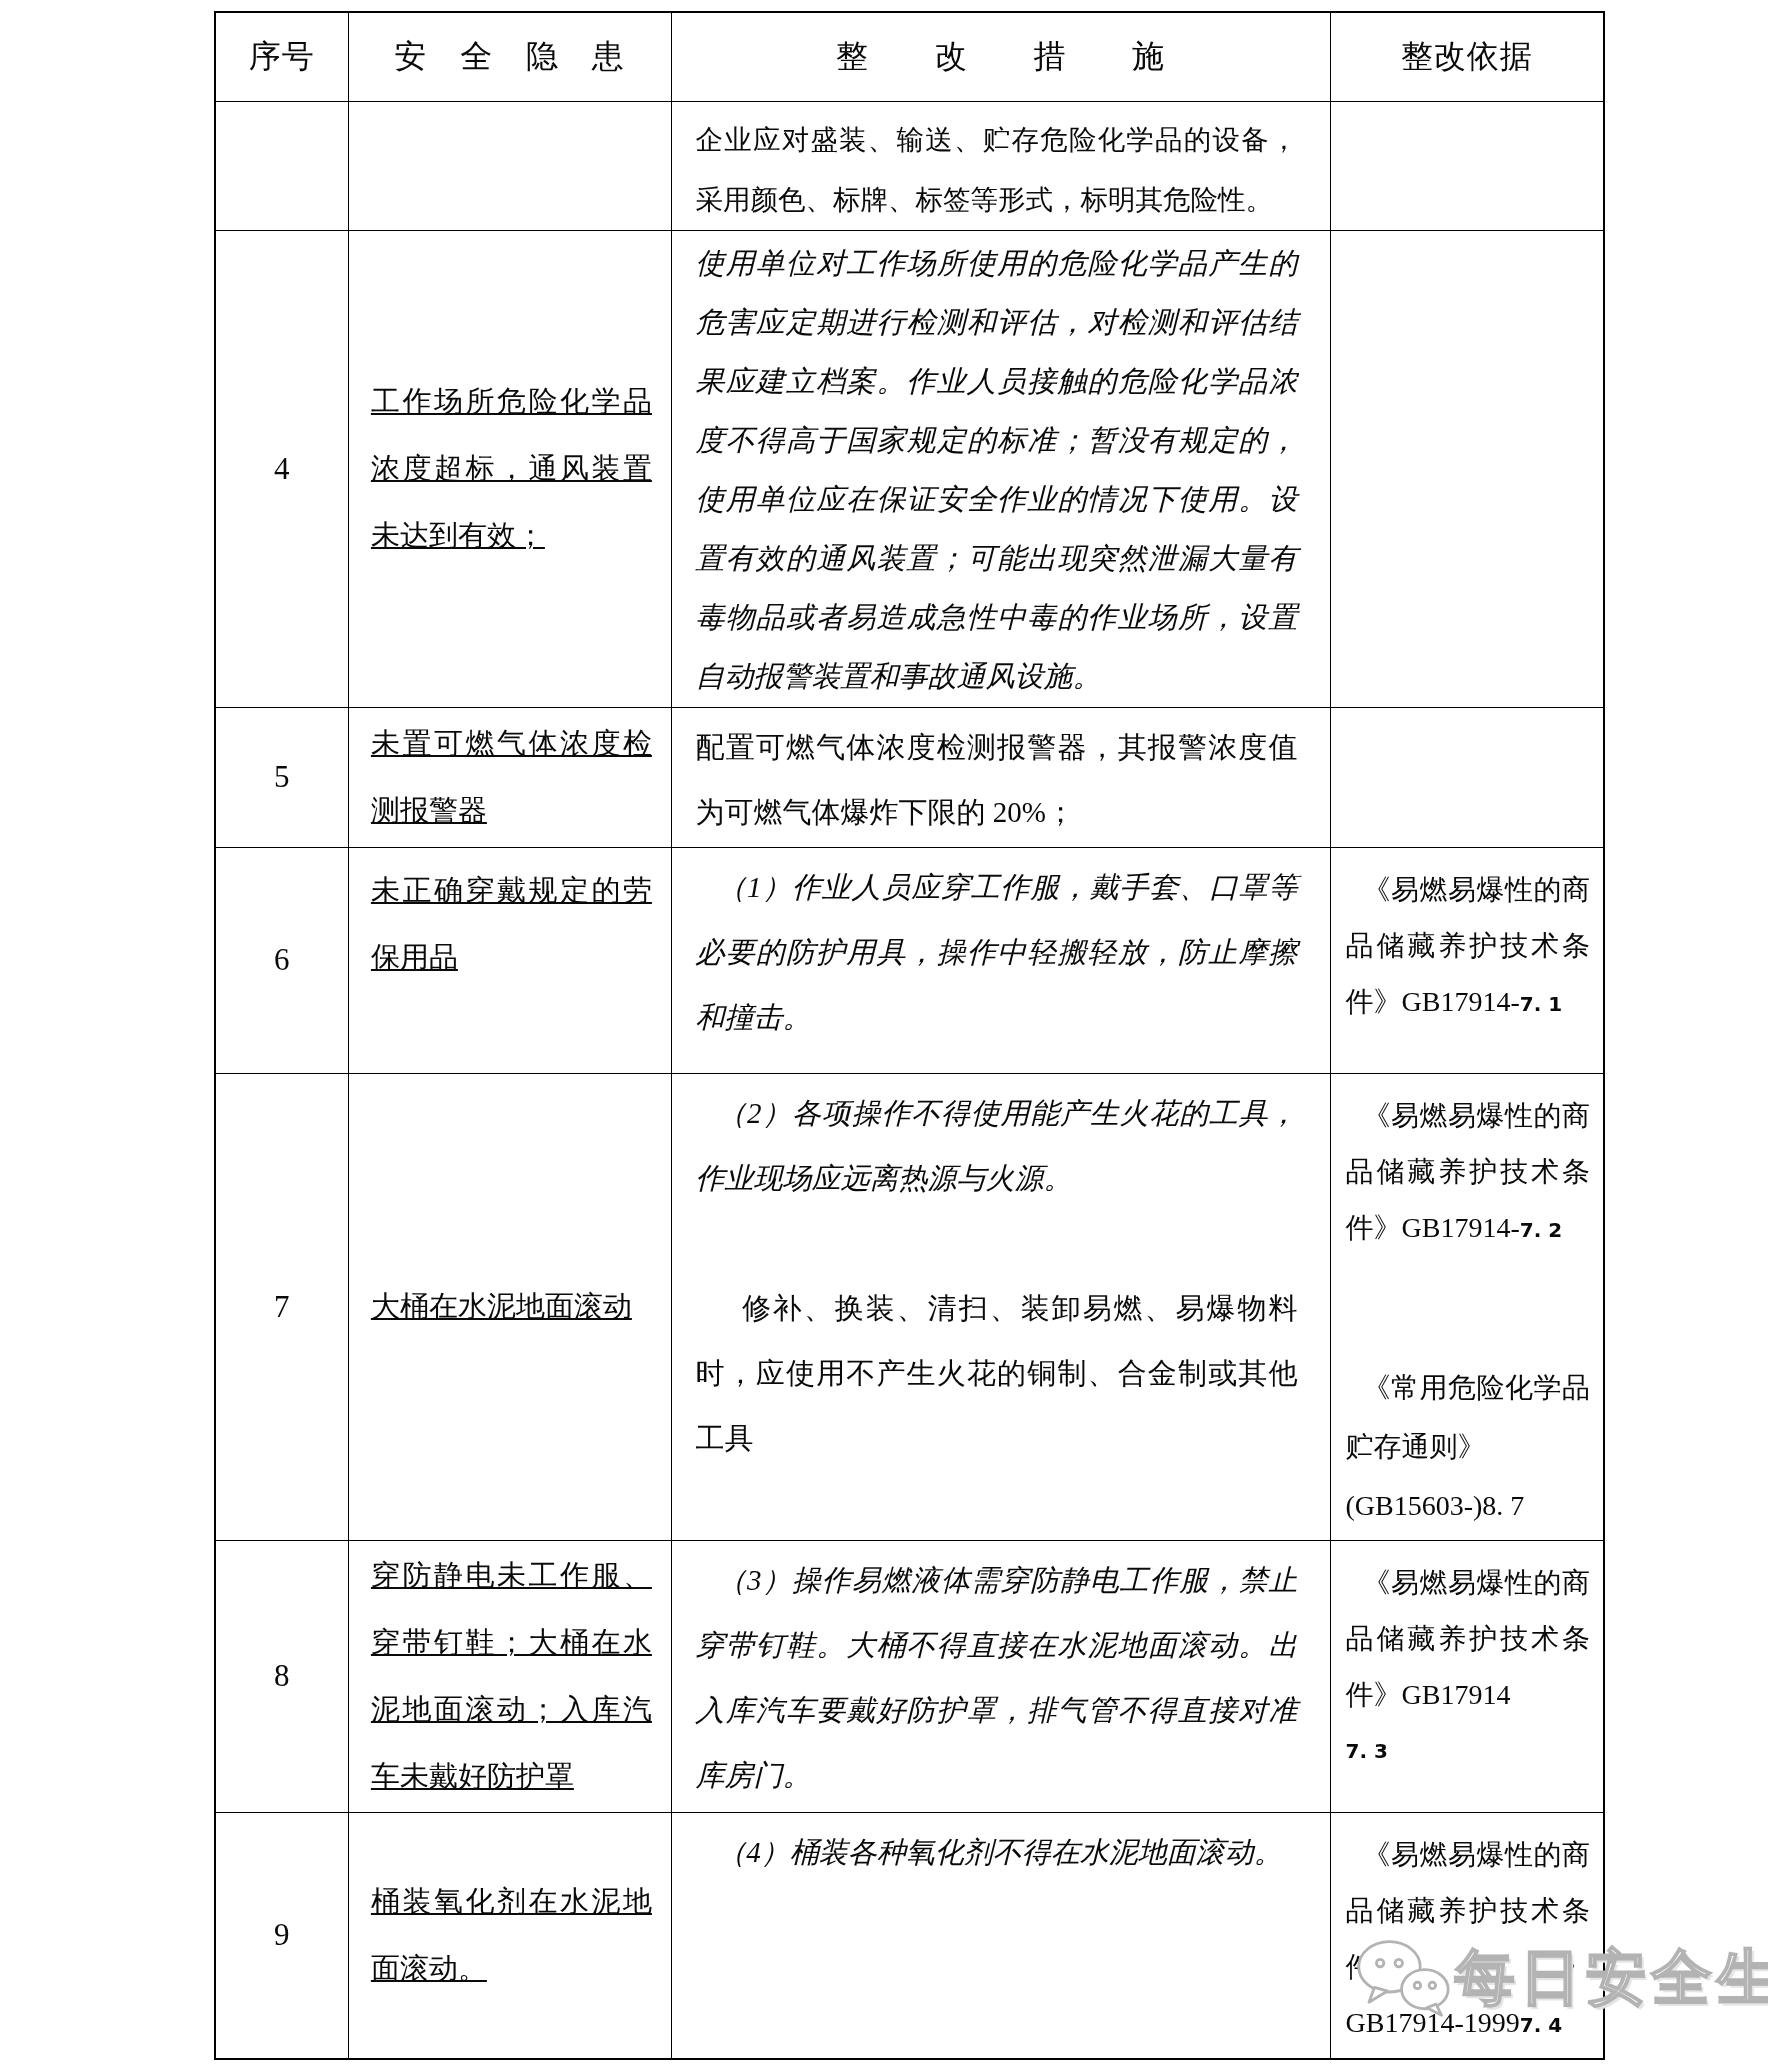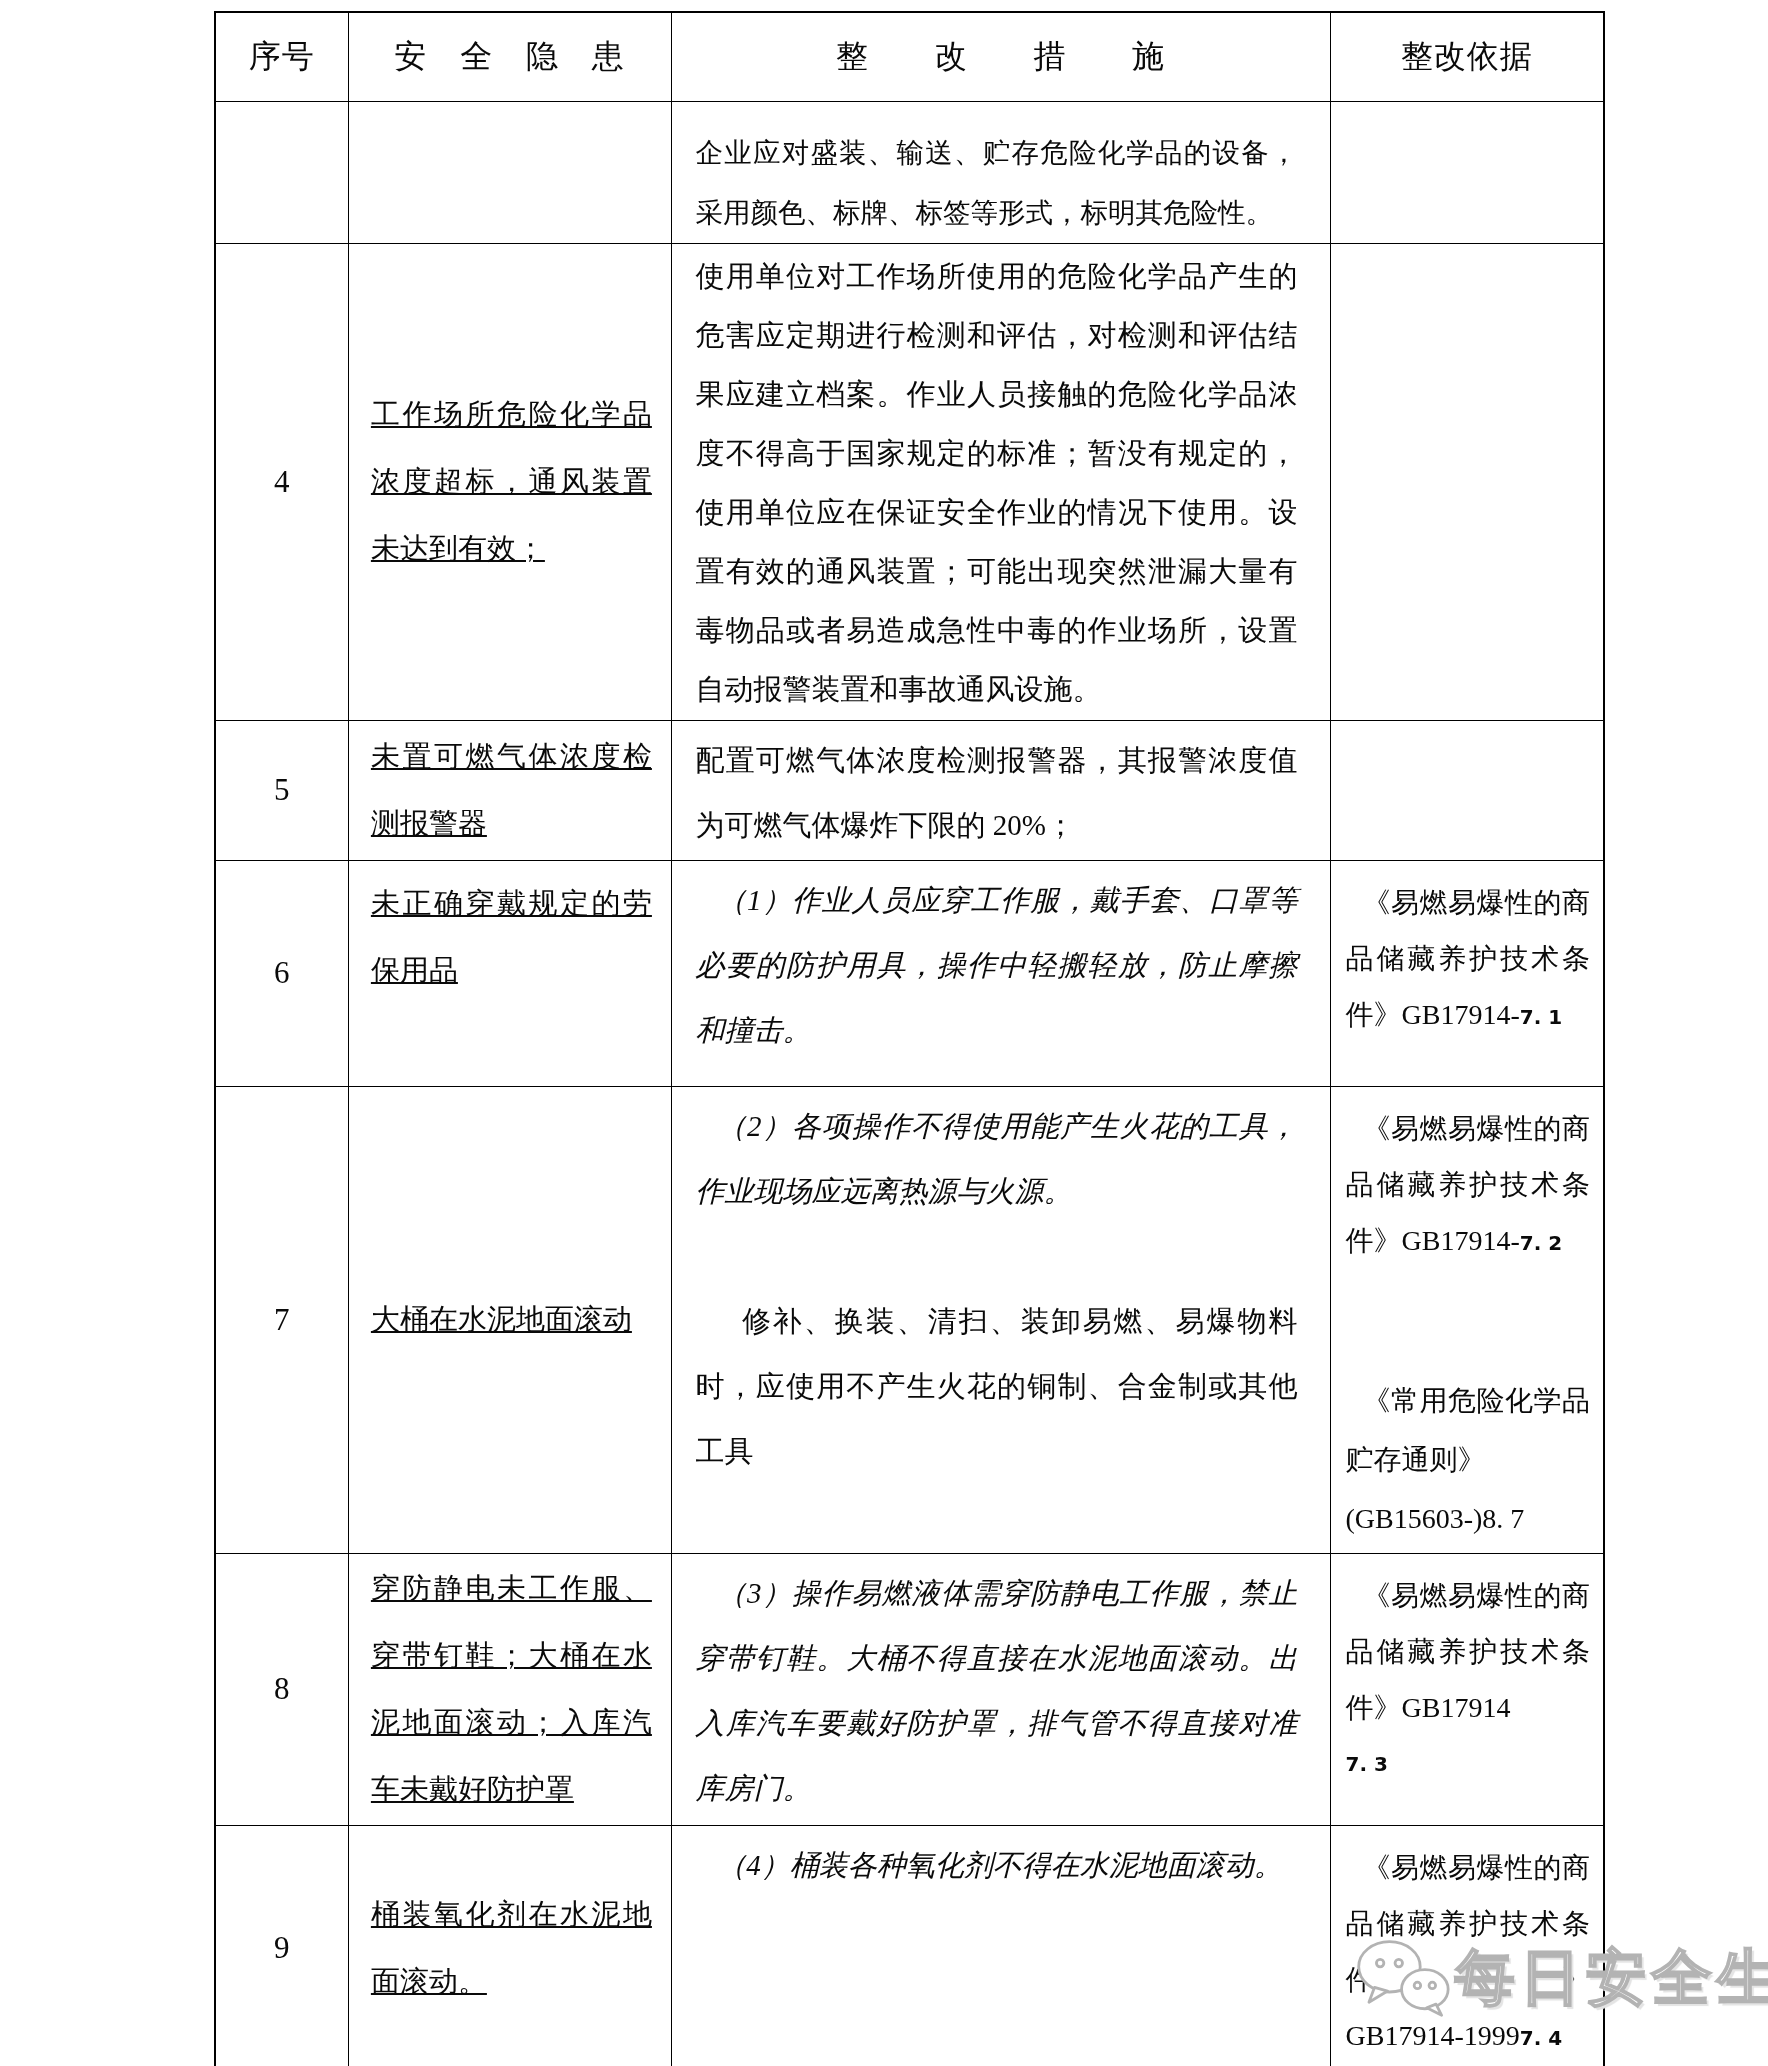--- a/index.html
+++ b/index.html
@@ -55,22 +55,22 @@
   td.ms{
     vertical-align:top;
     font-size:29px;line-height:65px;
     padding:7.5px 32px 0 24px;
     text-align:justify;
   }
   td.ms .p{text-align:justify;}
   td.ms .p.ind1{text-indent:0.75em;font-style:italic;}
   td.ms .p.ind2{text-indent:1.6em;}
   td.ms .p.gap{margin-top:65px;}
-  tr.r4 td.ms{line-height:59px;padding-top:3.7px;}
-  tr.r0 td.ms{line-height:60px;padding-top:21px;font-size:27.5px;}
+  tr.r4 td.ms{line-height:59px;padding-top:3.7px;font-style:italic;}
+  tr.r0 td.ms{line-height:60px;padding-top:8px;font-size:27.5px;}
   td.bs{
     vertical-align:top;
     font-size:28px;line-height:56px;
     padding:14px 13px 0 15px;
     text-align:justify;
   }
   td.bs .cite{text-indent:17px;white-space:pre-line;}
   td.bs .cite2{
     margin-top:100px;
     line-height:59px;

